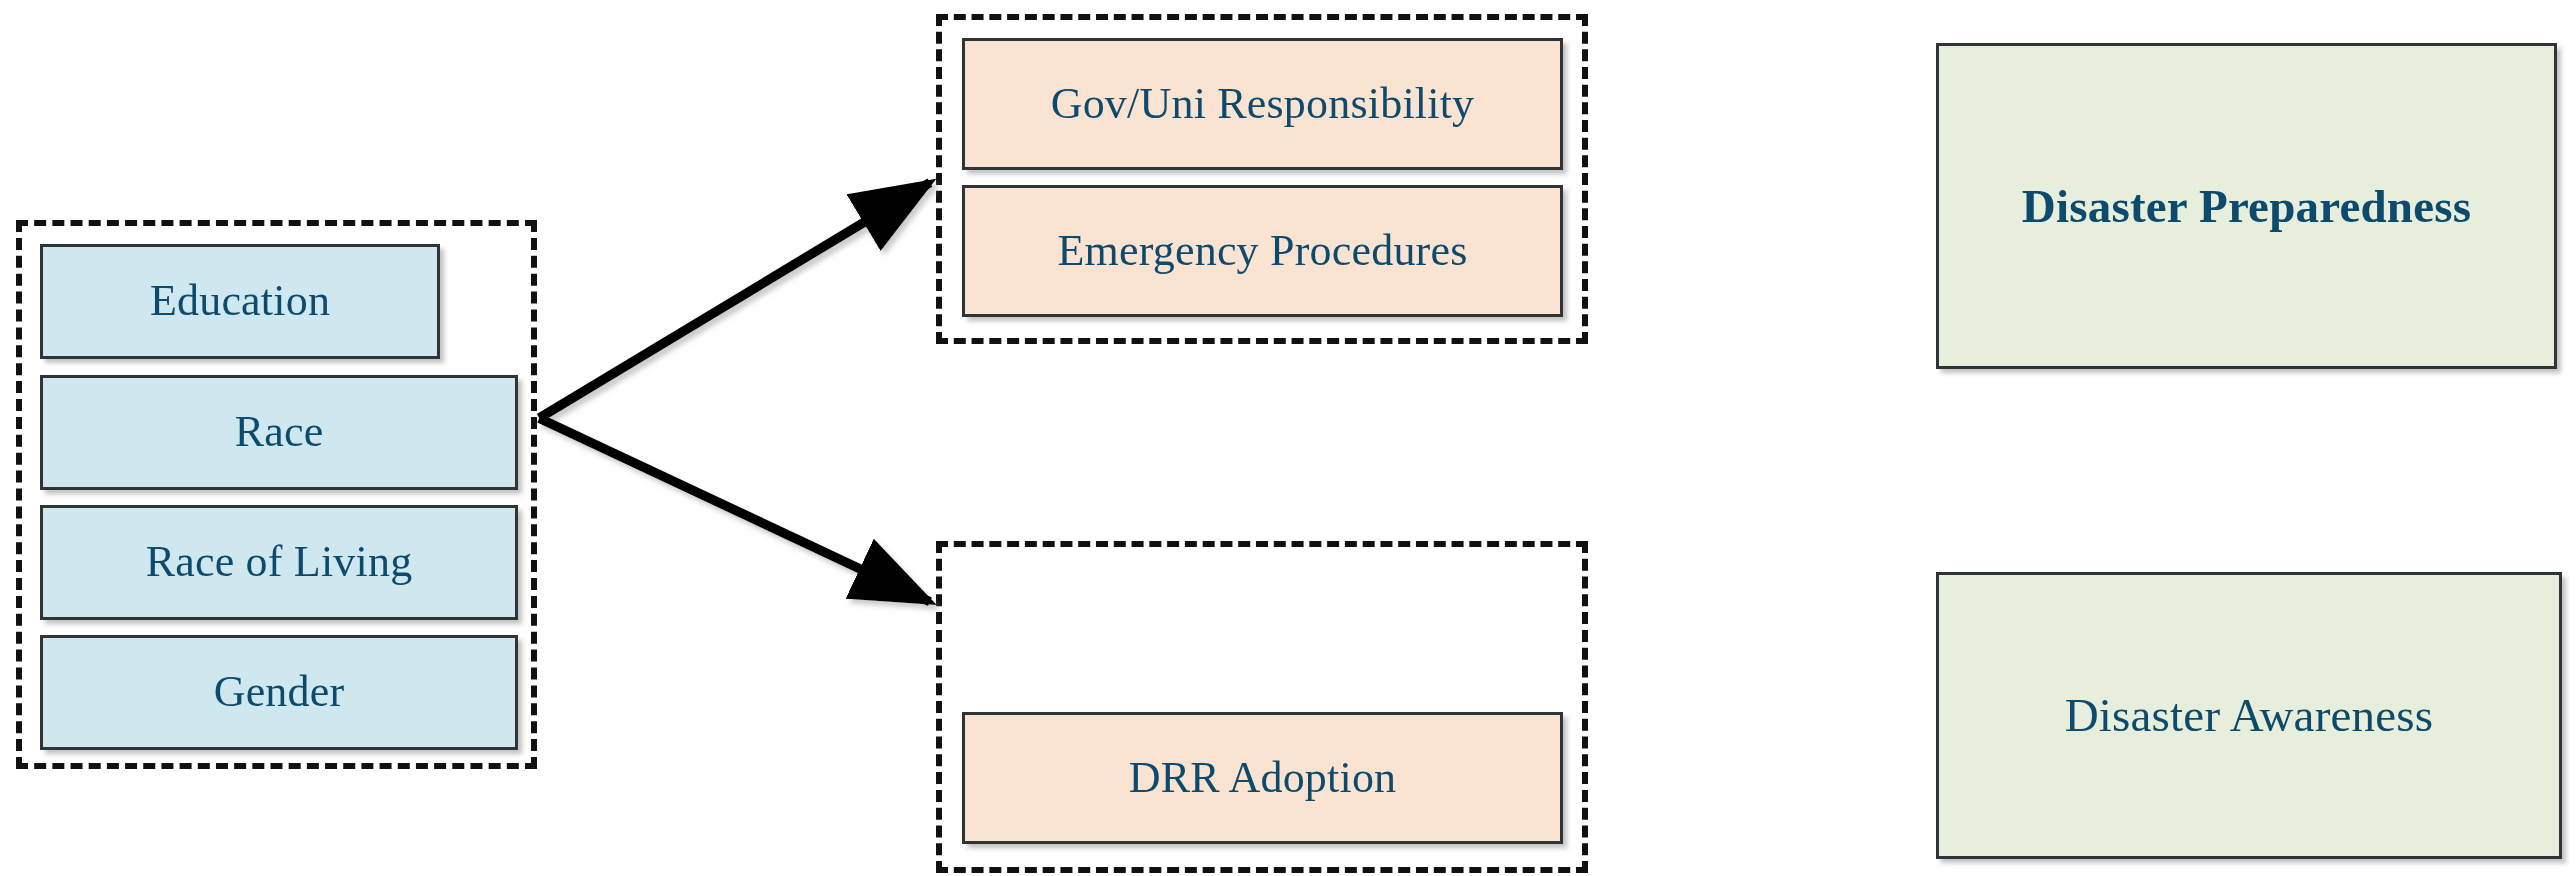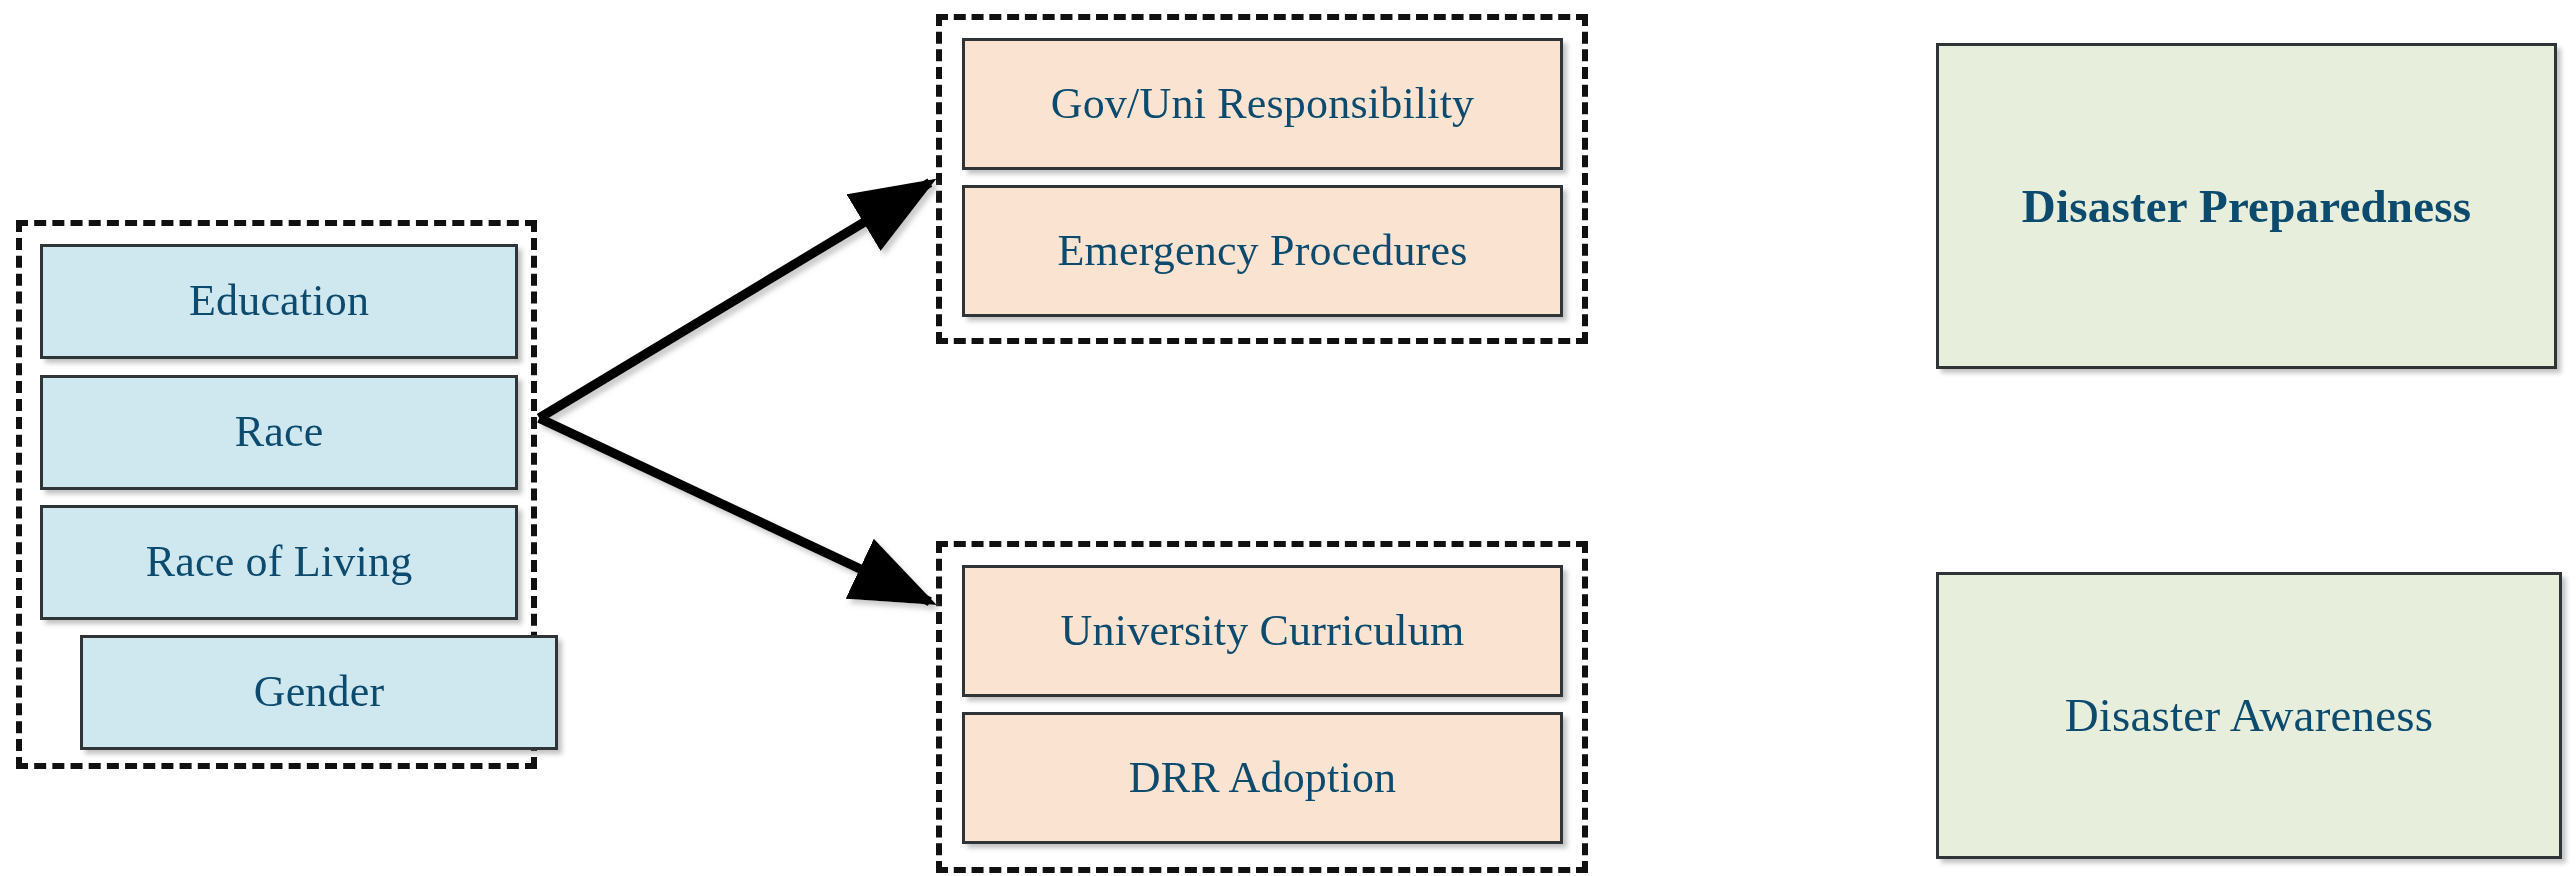--- a/index.html
+++ b/index.html
@@ -58,51 +58,48 @@
     pointer-events: none;
   }
 </style>
 </head>
 <body>
 
 <div id="canvas">
 
   <div class="group-dashed" style="left:16px; top:220px; width:521px; height:549px;"></div>
 
-  <div class="node blue" style="left:40px; top:244px; width:478px; height:115px;">
+  <div class="node blue" style="left:40px; top:244px; width:400px; height:115px;">
     <span>Education</span>
   </div>
 
   <div class="node blue" style="left:40px; top:375px; width:478px; height:115px;">
     <span>Race</span>
   </div>
 
   <div class="node blue" style="left:40px; top:505px; width:478px; height:115px;">
     <span>Race of Living</span>
   </div>
 
-  <div class="node blue" style="left:40px; top:635px; width:478px; height:115px;margin-left:40px;">
+  <div class="node blue" style="left:40px; top:635px; width:478px; height:115px;">
     <span>Gender</span>
   </div>
 
   <div class="group-dashed" style="left:936px; top:14px; width:652px; height:330px;"></div>
 
   <div class="node peach" style="left:962px; top:38px; width:601px; height:132px;">
     <span>Gov/Uni Responsibility</span>
   </div>
 
   <div class="node peach" style="left:962px; top:185px; width:601px; height:132px;">
     <span>Emergency Procedures</span>
   </div>
 
   <div class="group-dashed" style="left:936px; top:541px; width:652px; height:332px;"></div>
 
-  <div class="node peach" style="left:962px; top:565px; width:601px; height:132px;">
-    <span>University Curriculum</span>
-  </div>
 
   <div class="node peach" style="left:962px; top:712px; width:601px; height:132px;">
     <span>DRR Adoption</span>
   </div>
 
   <div class="node green" style="left:1936px; top:43px; width:621px; height:326px;font-weight:bold;">
     <span>Disaster Preparedness</span>
   </div>
 
   <div class="node green" style="left:1936px; top:572px; width:626px; height:287px;">

